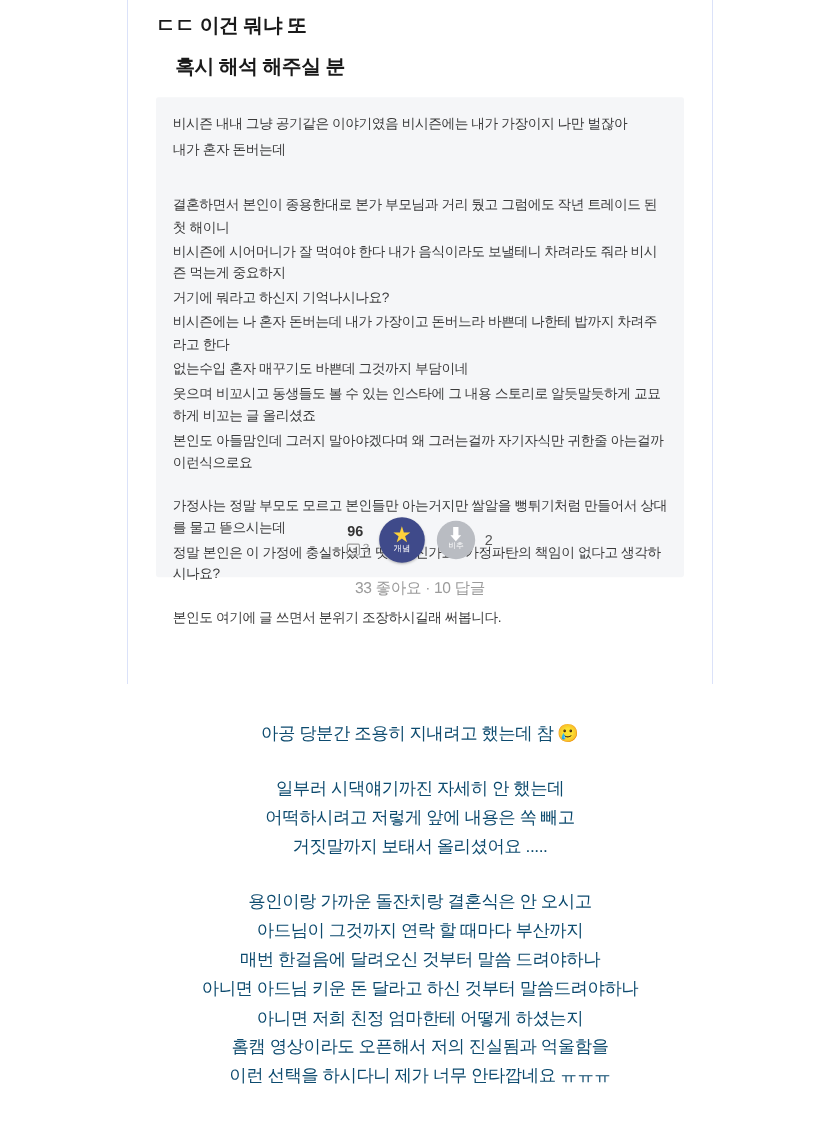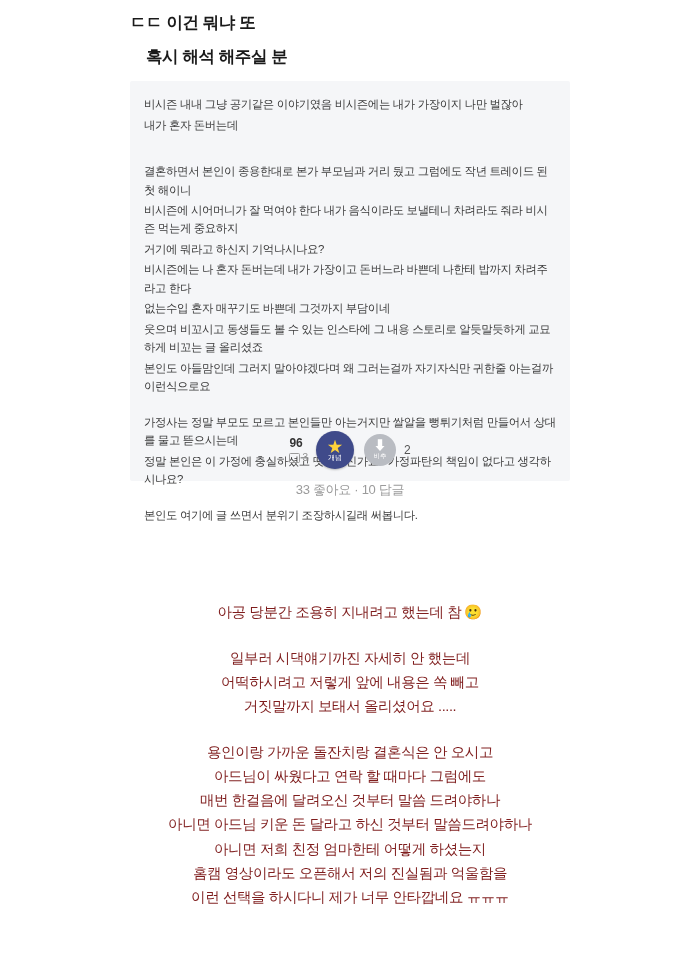--- a/index.html
+++ b/index.html
@@ -177,21 +177,21 @@
   
   .caption-block {
     position: absolute;
     left: 0;
     top: 600px;
     width: 700px;
     text-align: center;
   }
   .cap-line {
     font-size: 14.5px;
-    color: #7f1d1d;
+    color: #0c4a6e;
     line-height: 1.66;
     letter-spacing: -0.4px;
   }
   .cap-gap { height: 22px; }
 </style>
 </head>
 <body>
 
 <div class="card-frame-shadow"></div>
 
@@ -242,21 +242,21 @@
 </div>
 
 <div class="caption-block">
   <div class="cap-line">아공 당분간 조용히 지내려고 했는데 참 🥲</div>
   <div class="cap-gap"></div>
   <div class="cap-line">일부러 시댁얘기까진 자세히 안 했는데</div>
   <div class="cap-line">어떡하시려고 저렇게 앞에 내용은 쏙 빼고</div>
   <div class="cap-line">거짓말까지 보태서 올리셨어요 .....</div>
   <div class="cap-gap"></div>
   <div class="cap-line">용인이랑 가까운 돌잔치랑 결혼식은 안 오시고</div>
-  <div class="cap-line">아드님이 싸웠다고 연락 할 때마다 그럼에도</div>
+  <div class="cap-line">아드님이 그것까지 연락 할 때마다 부산까지</div>
   <div class="cap-line">매번 한걸음에 달려오신 것부터 말씀 드려야하나</div>
   <div class="cap-line">아니면 아드님 키운 돈 달라고 하신 것부터 말씀드려야하나</div>
   <div class="cap-line">아니면 저희 친정 엄마한테 어떻게 하셨는지</div>
   <div class="cap-line">홈캠 영상이라도 오픈해서 저의 진실됨과 억울함을</div>
   <div class="cap-line">이런 선택을 하시다니 제가 너무 안타깝네요 ㅠㅠㅠ</div>
   <div class="cap-gap"></div>
 
 </div>
 
 </body></html>

